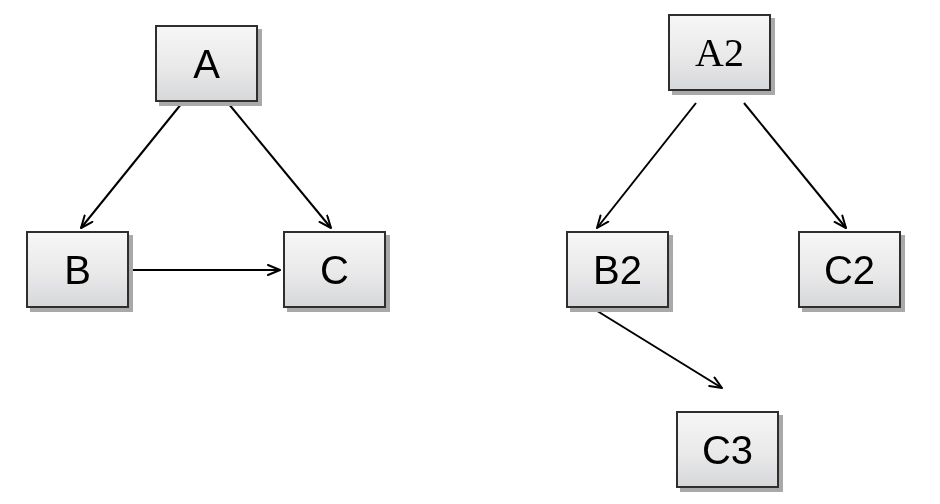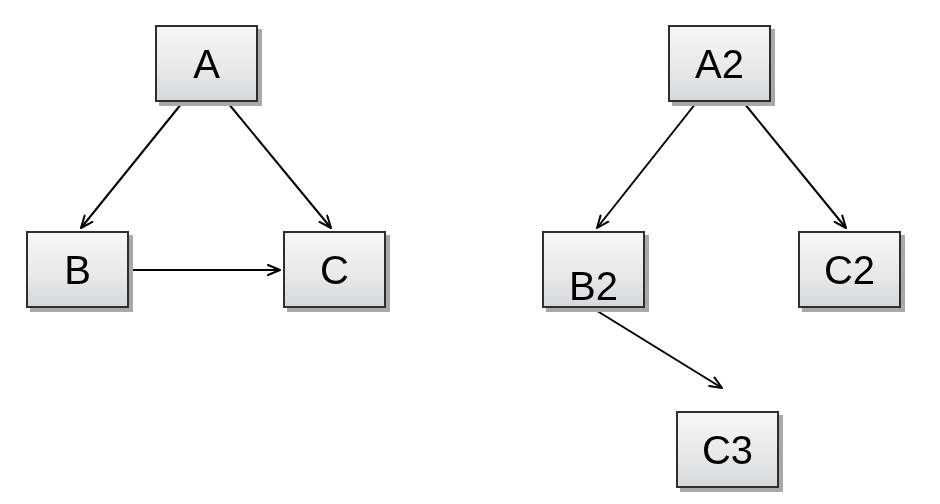--- a/index.html
+++ b/index.html
@@ -38,22 +38,22 @@
     font-size: 40px;
     line-height: 1;
     color: #000000;
     letter-spacing: 0px;
     user-select: none;
   }
   
   #node-A  { left: 155px; top: 25px;  }
   #node-B  { left: 26px;  top: 231px; }
   #node-C  { left: 283px; top: 231px; }
-  #node-A2 { left: 668px; top: 25px;  }
-  #node-B2 { left: 542px; top: 231px; align-items: flex-end; }
+  #node-A2 { left: 668px; top: 14px; font-family: Liberation Serif, serif;  }
+  #node-B2 { left: 566px; top: 231px; }
   #node-C2 { left: 798px; top: 231px; }
   #node-C3 { left: 676px; top: 411px; }
 </style>
 </head>
 <body>
 
 <div class="canvas">
 
   <svg class="edge-layer" width="940" height="504" viewBox="0 0 940 504" xmlns="http://www.w3.org/2000/svg">
     <defs>

